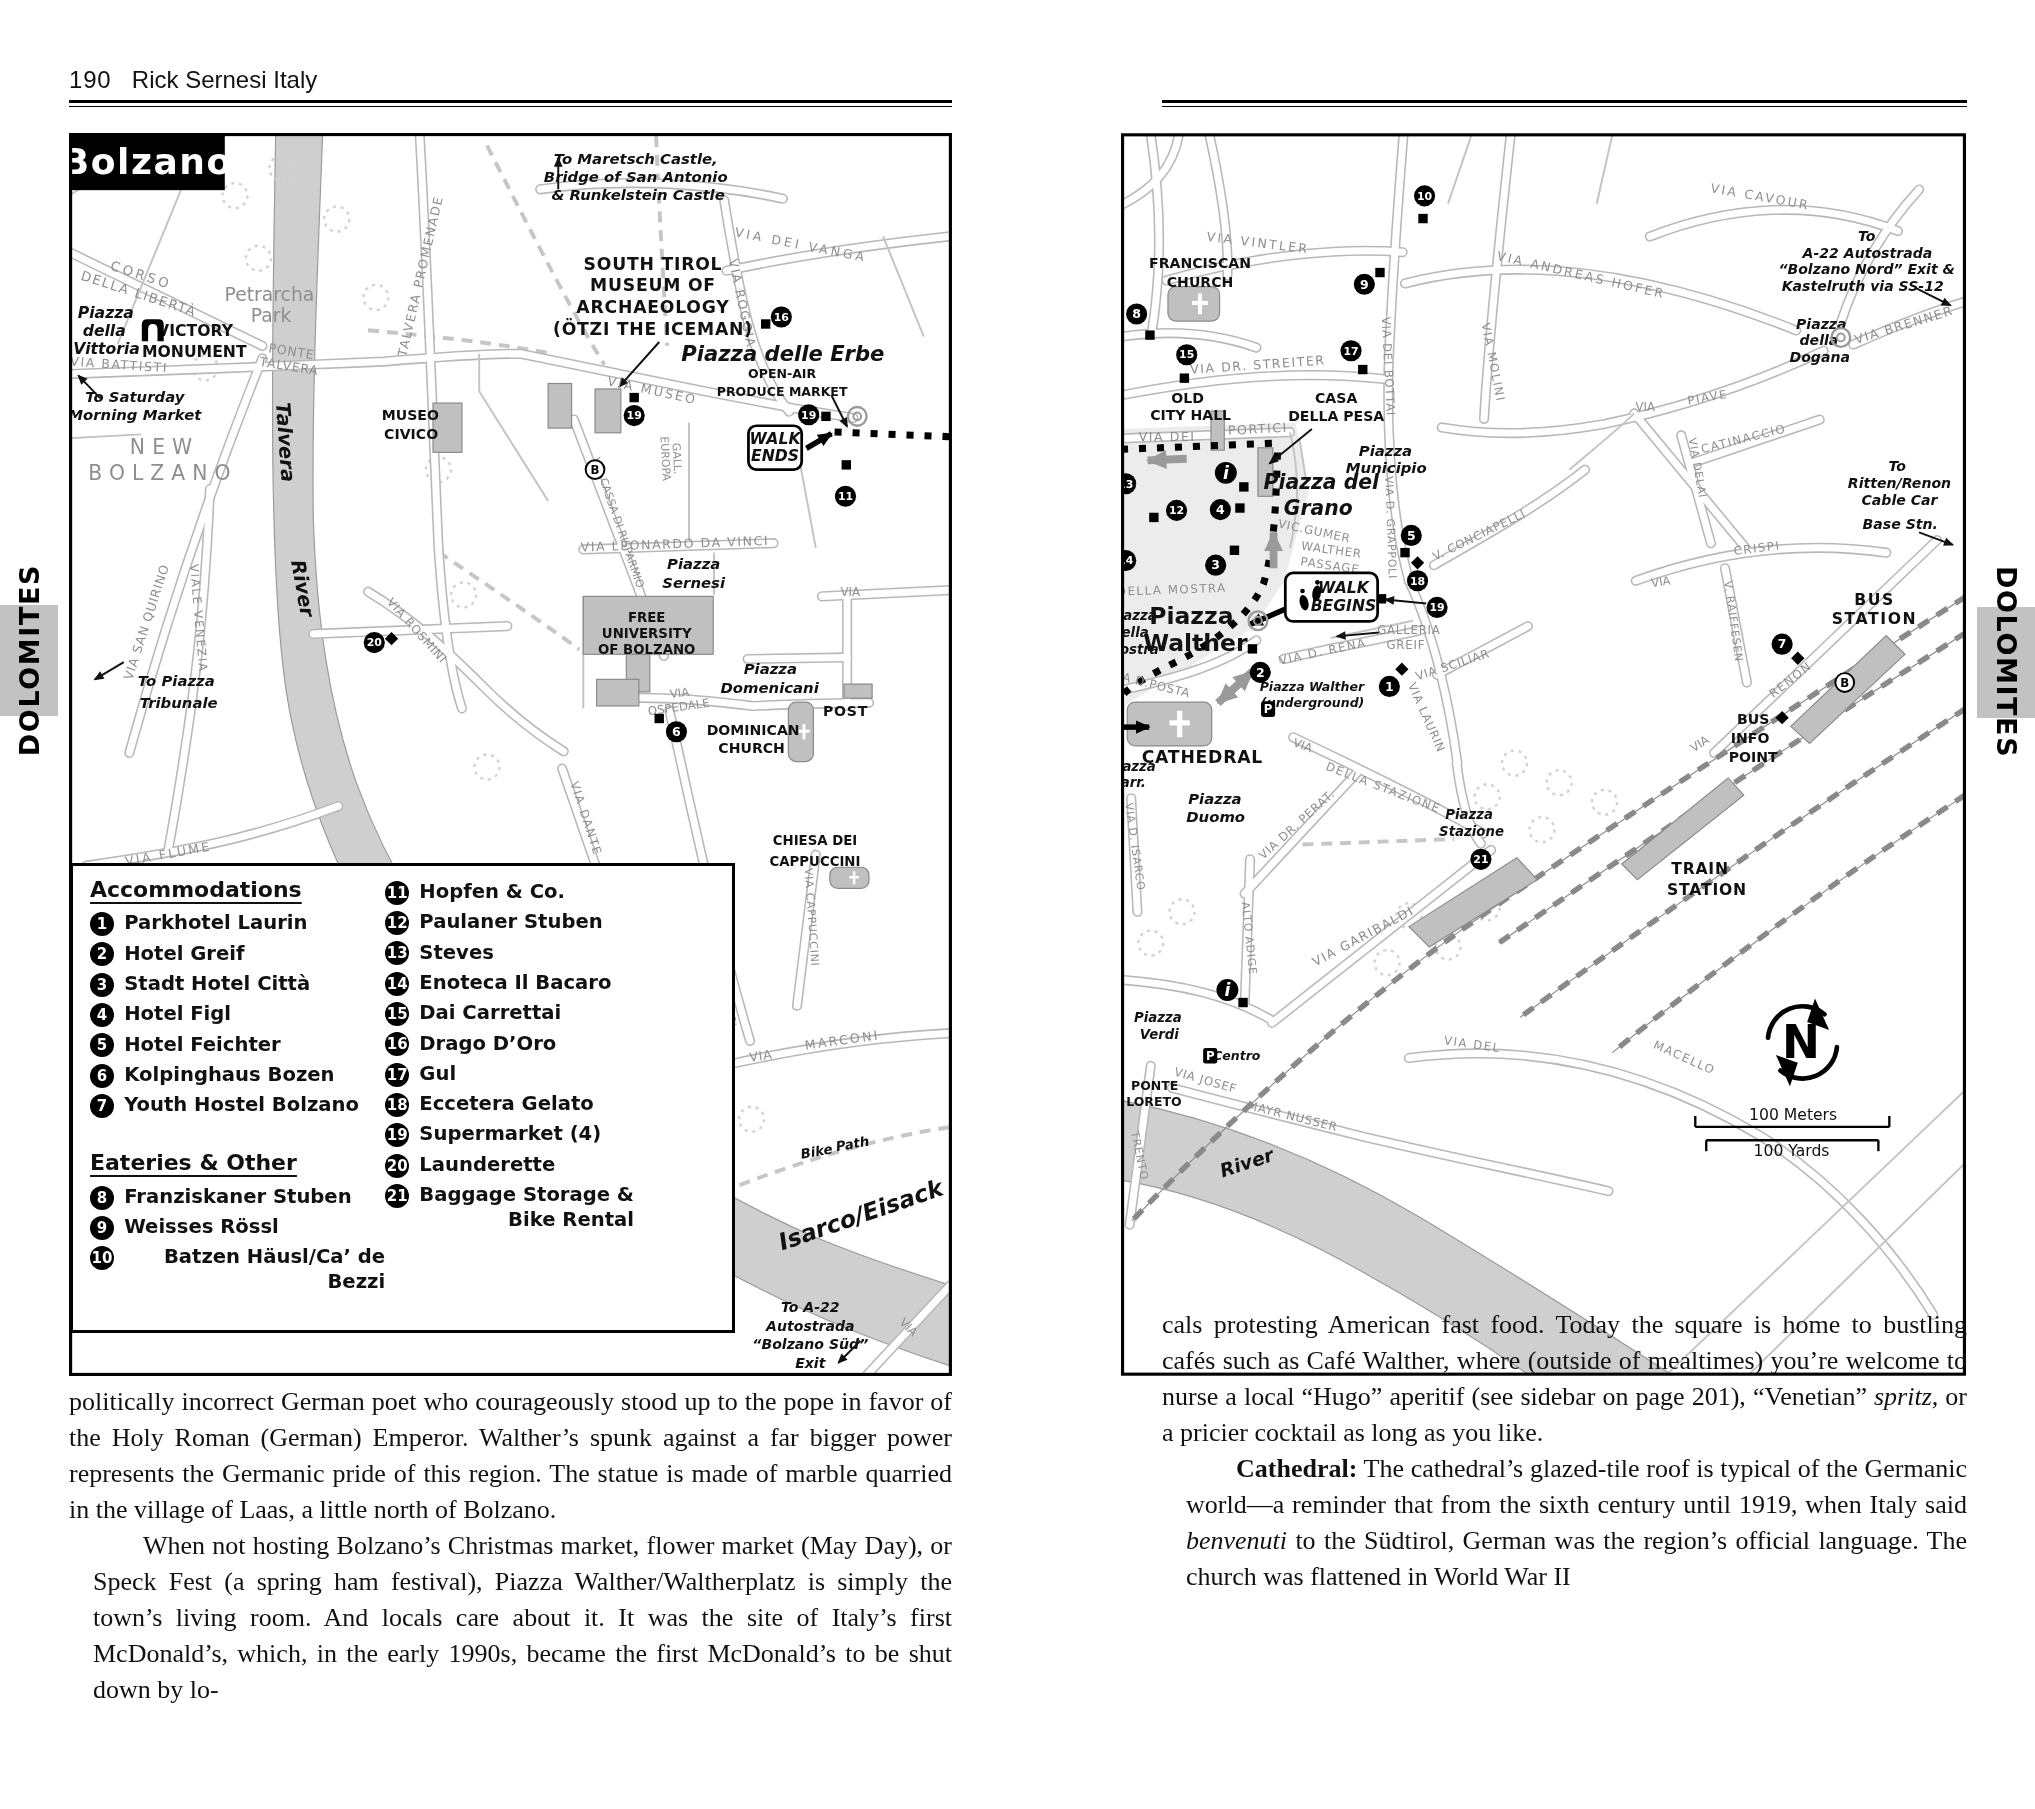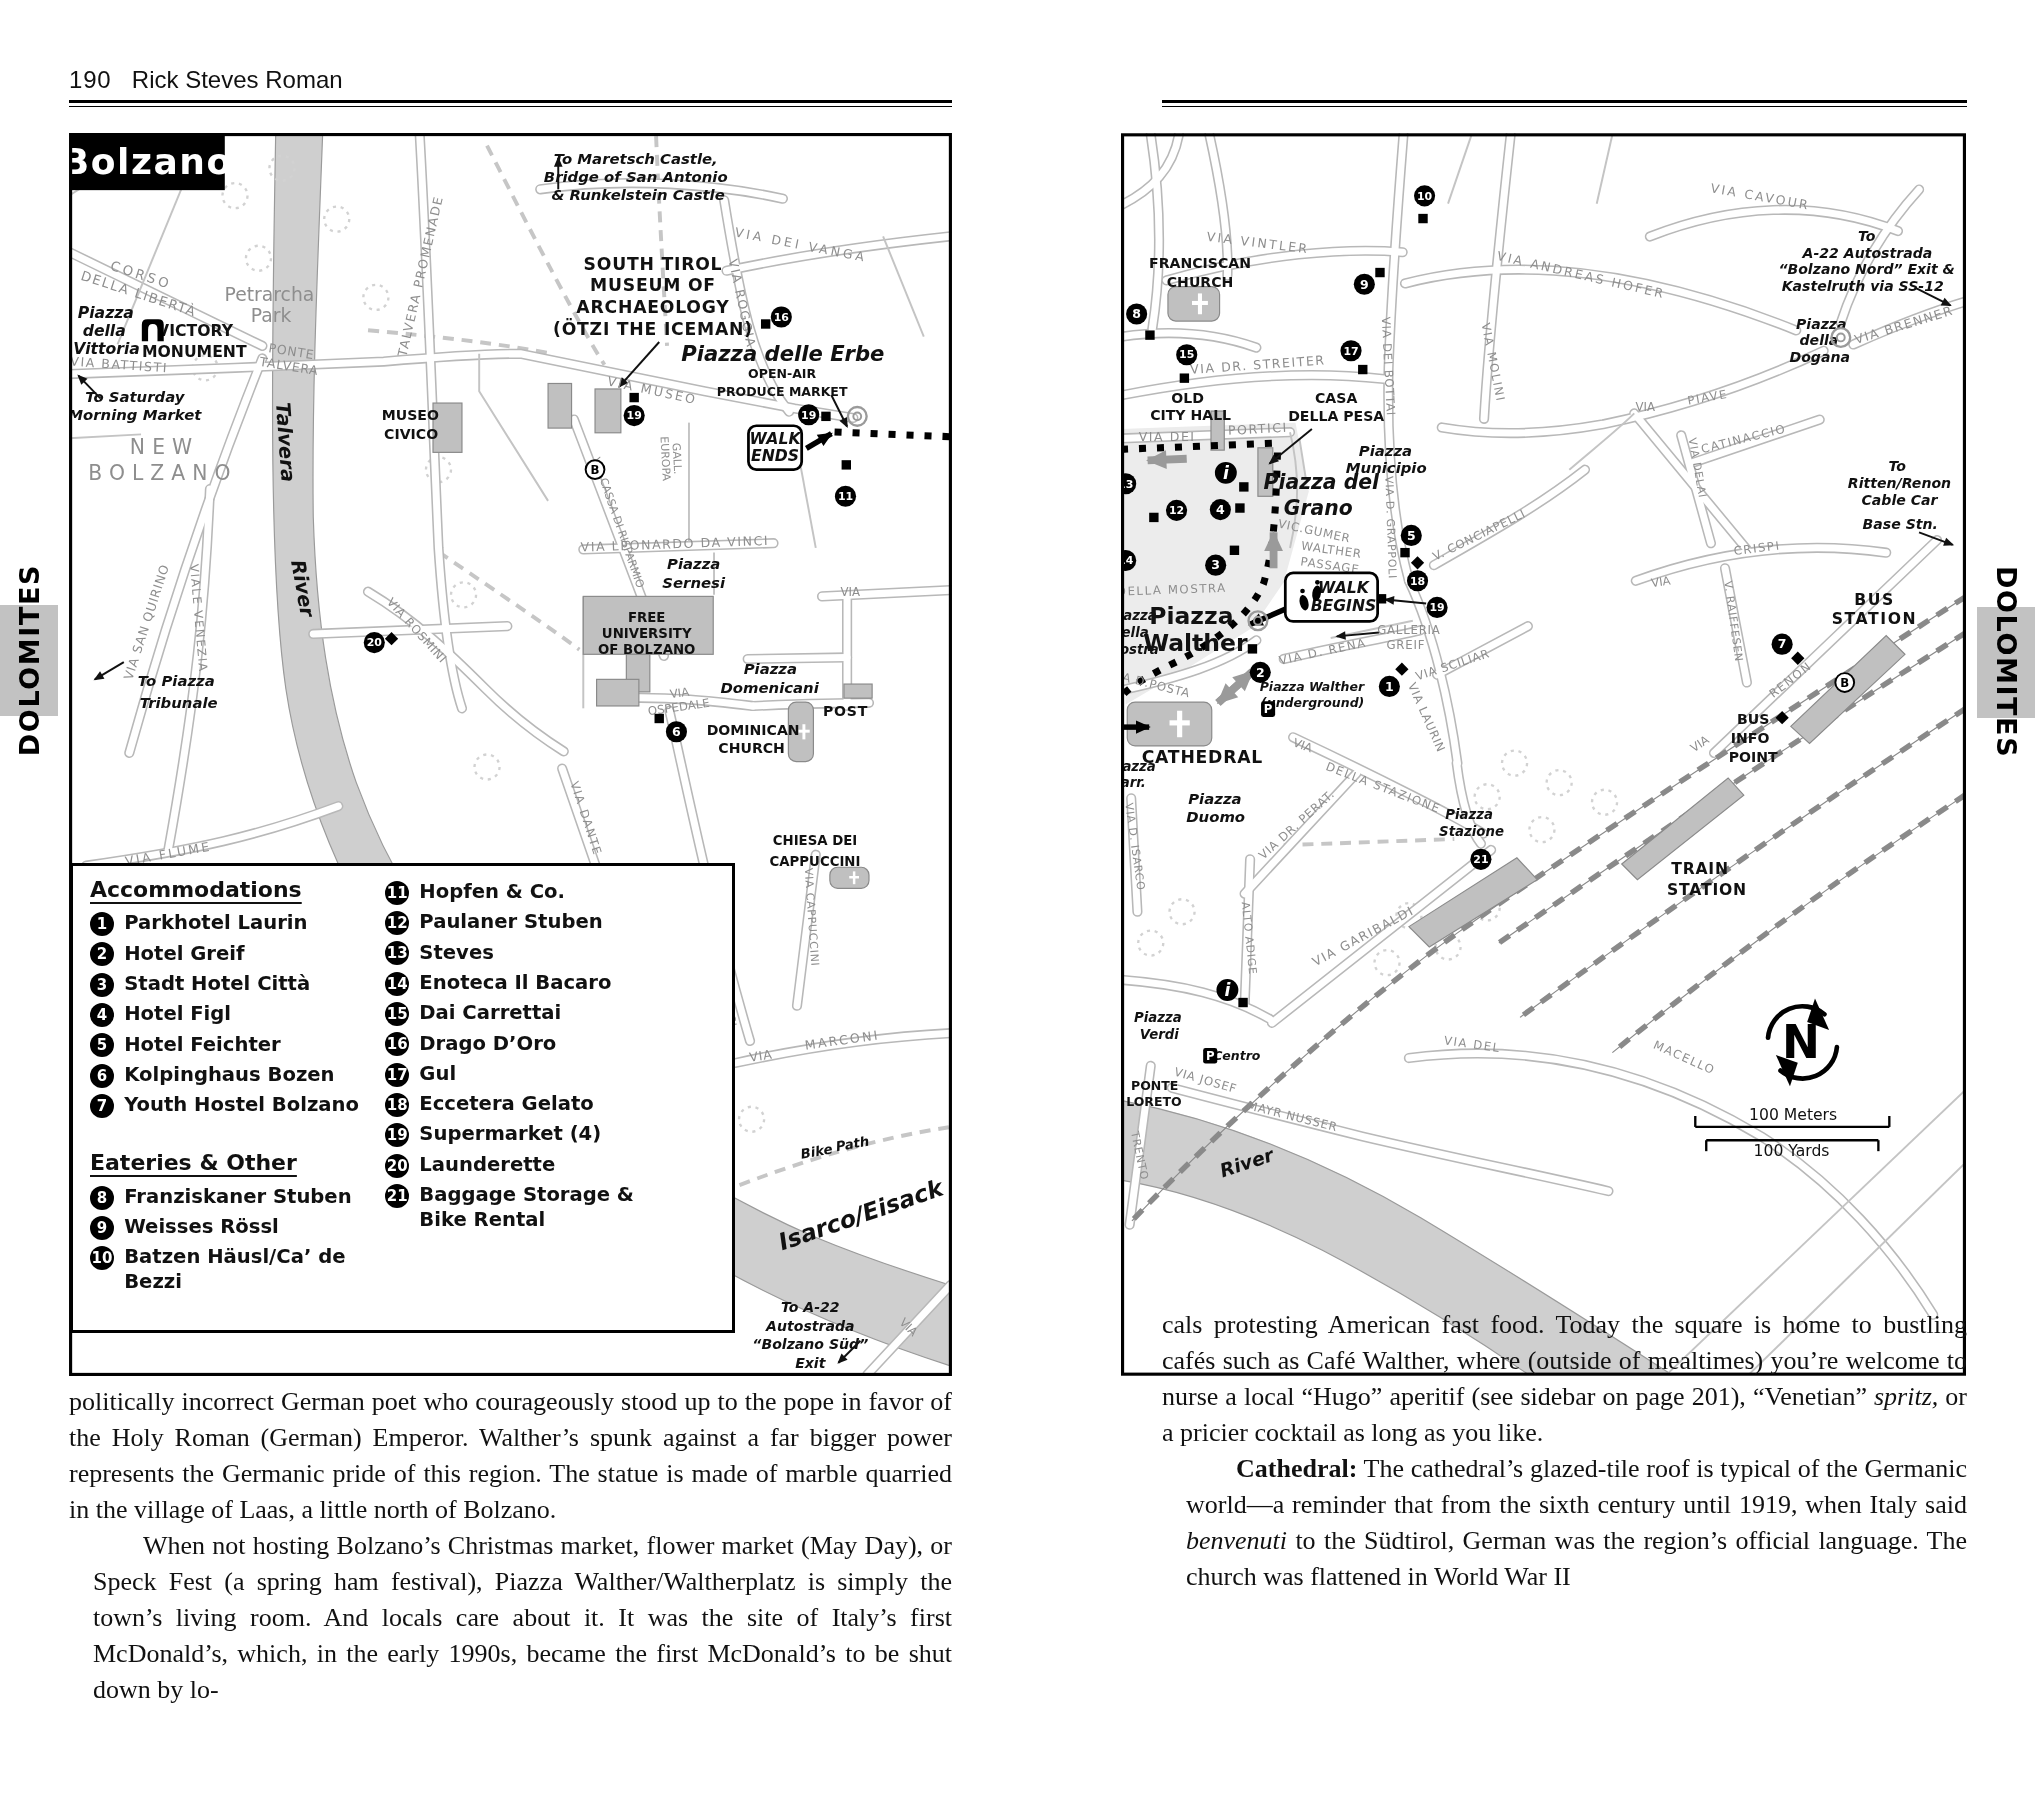--- a/index.html
+++ b/index.html
@@ -18,37 +18,37 @@
   .mapwrap{position:absolute;}
   .legend{position:absolute;left:70px;top:863px;width:665px;height:470px;background:#fff;
           border:3.1px solid #000;box-sizing:border-box;padding:11px 14px 7.8px 17px;display:flex;z-index:5;}
   .lcol1{width:47%;}
   .lcol2{width:53%;padding-top:3.1px;}
   .ltitle{font-size:22px;font-weight:bold;color:#111;text-decoration:underline;
           text-decoration-thickness:2px;text-underline-offset:4.7px;margin-bottom:9.4px;}
   .litem{display:flex;align-items:flex-start;gap:10.2px;margin-bottom:5.5px;color:#111;}
   .lnum{flex:0 0 auto;width:24px;height:24px;border-radius:50%;background:#000;color:#fff;
         display:flex;align-items:center;justify-content:center;font-weight:bold;font-size:15px;margin-top:0.8px;}
-  .ltext{font-size:19.6px;font-weight:bold;line-height:1.25;white-space:pre-line;}
+  .ltext{font-size:19.6px;font-weight:bold;line-height:1.25;white-space:pre-line;text-align:right;}
   .lspacer{height:27px;}
   .bodycol{position:absolute;font-family:"Liberation Serif",serif;font-size:26px;line-height:36px;
            color:#111;text-align:justify;}
   .bodycol p{margin:0;}
   .bodycol p.ind{text-indent:50px;margin-left:24px;}
   .bodycol .it{font-style:italic;}
   .bodycol .bd{font-weight:bold;}
   svg text{font-family:"DejaVu Sans",sans-serif;}
 </style>
 </head>
 <body>
 
 <div class="spread">
 
   <div class="hdr" style="left:69px;top:66px;">
-    <span class="num">190</span><span class="gap"></span><span>Rick Steves Roman</span>
+    <span class="num">190</span><span class="gap"></span><span>Rick Sernesi Italy</span>
   </div>
   <div class="rule" style="left:69px;top:100px;width:883px;"></div>
   <div class="rule" style="left:1162px;top:100px;width:805px;"></div>
 
   <div class="tab tab-left" style="left:0;top:605px;">
     <span>DOLOMITES</span>
   </div>
   <div class="tab" style="left:1977px;top:607px;">
     <span>DOLOMITES</span>
   </div>

